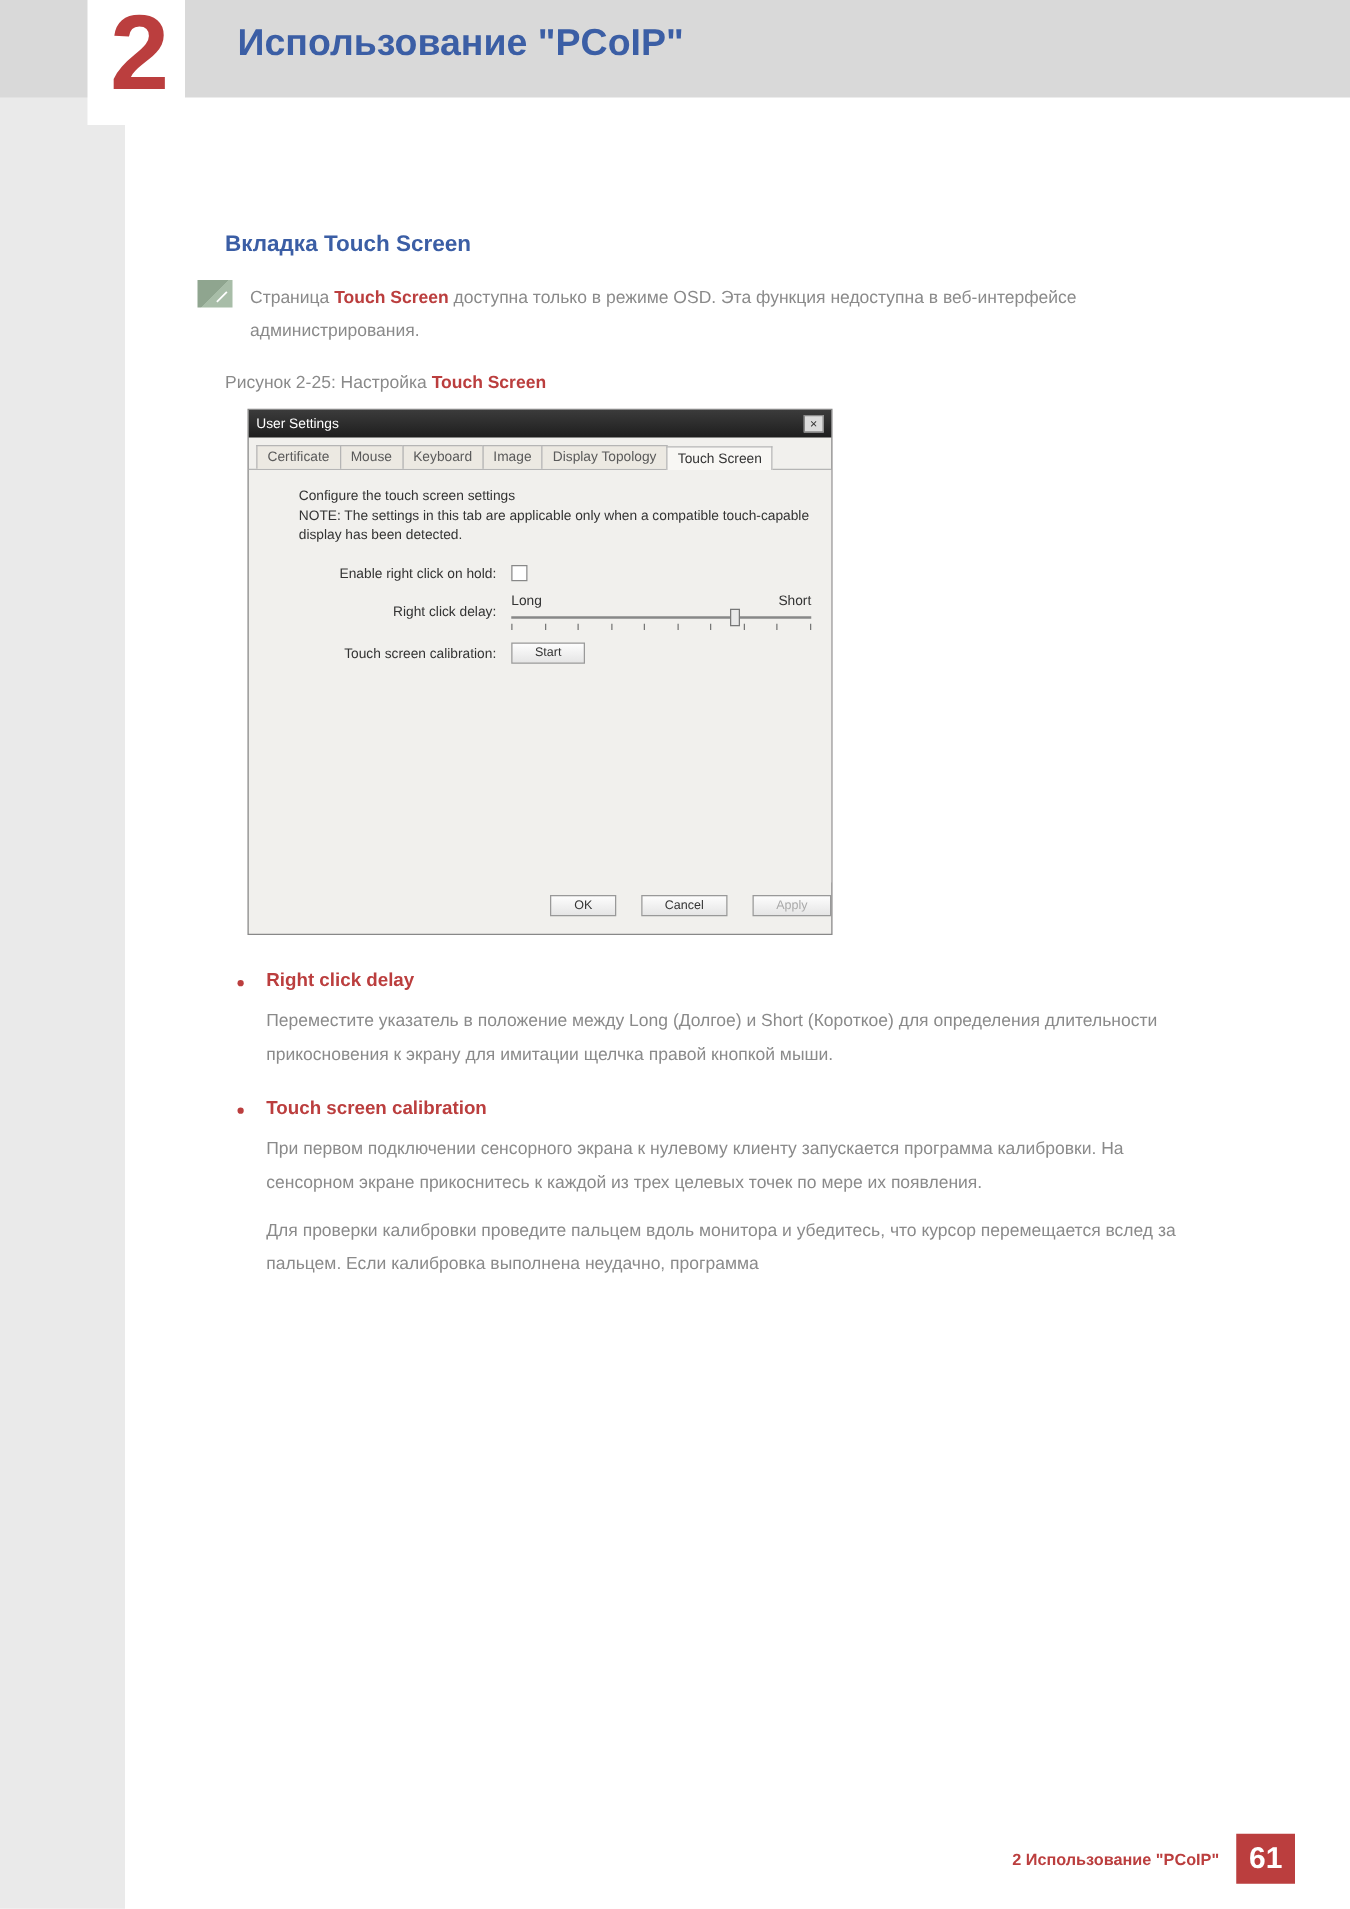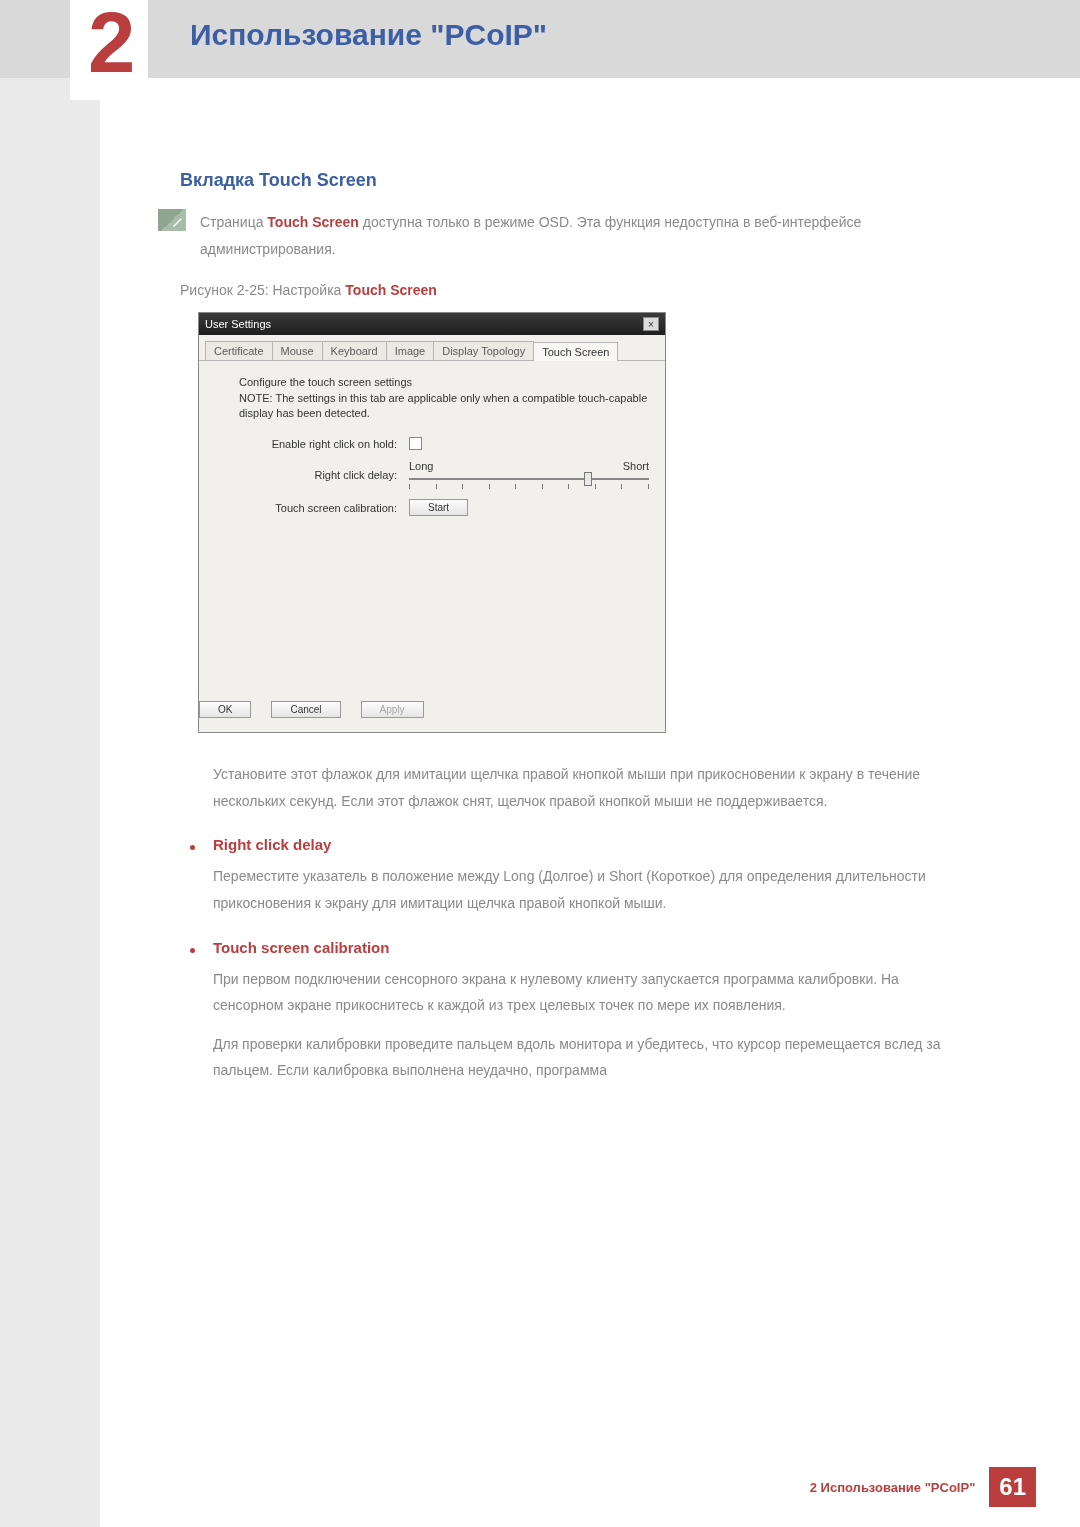--- a/index.html
+++ b/index.html
@@ -43,21 +43,21 @@
     position: absolute;
     top: 18px; left: 190px;
     font-size: 30px;
     font-weight: bold;
     color: #3b5ea5;
     z-index: 3;
   }
   .content {
     position: absolute;
     left: 180px;
-    top: 170px;
+    top: 185px;
     width: 770px;
     z-index: 2;
   }
   .section-heading {
     color: #3b5ea5;
     font-weight: bold;
     font-size: 18px;
     margin-bottom: 18px;
   }
   .para {
@@ -208,21 +208,21 @@
     padding: 2px 18px;
     border: 1px solid #999;
     background: linear-gradient(#fdfdfd, #e5e5e5);
     font-size: 10px;
     color: #333;
     cursor: pointer;
   }
   .dlg-button.disabled { color: #aaa; cursor: default; }
   .dialog-footer {
     display: flex;
-    justify-content: flex-start;
+    justify-content: flex-end;
     gap: 20px;
     padding: 10px 0 14px 0;
   }
   .bullet-list {
     list-style: none;
     margin-left: 10px;
   }
   .bullet-item { margin-bottom: 22px; }
   .bullet-row {
     display: flex;
@@ -355,21 +355,20 @@
     </div>
     <div class="dialog-footer">
       <button class="dlg-button">OK</button>
       <button class="dlg-button">Cancel</button>
       <button class="dlg-button disabled">Apply</button>
     </div>
   </div>
 
   <ul class="bullet-list">
     <li class="bullet-item">
-      <p class="bullet-text">Установите этот флажок для имитации щелчка правой кнопкой мыши при прикосновении к экрану в течение нескольких секунд. Если этот флажок снят, щелчок правой кнопкой мыши не поддерживается.</p>
     </li>
     <li class="bullet-item">
       <div class="bullet-row">
         <span class="bullet-dot"></span>
         <span class="bullet-title">Right click delay</span>
       </div>
       <p class="bullet-text">Переместите указатель в положение между Long (Долгое) и Short (Короткое) для определения длительности прикосновения к экрану для имитации щелчка правой кнопкой мыши.</p>
     </li>
     <li class="bullet-item">
       <div class="bullet-row">

